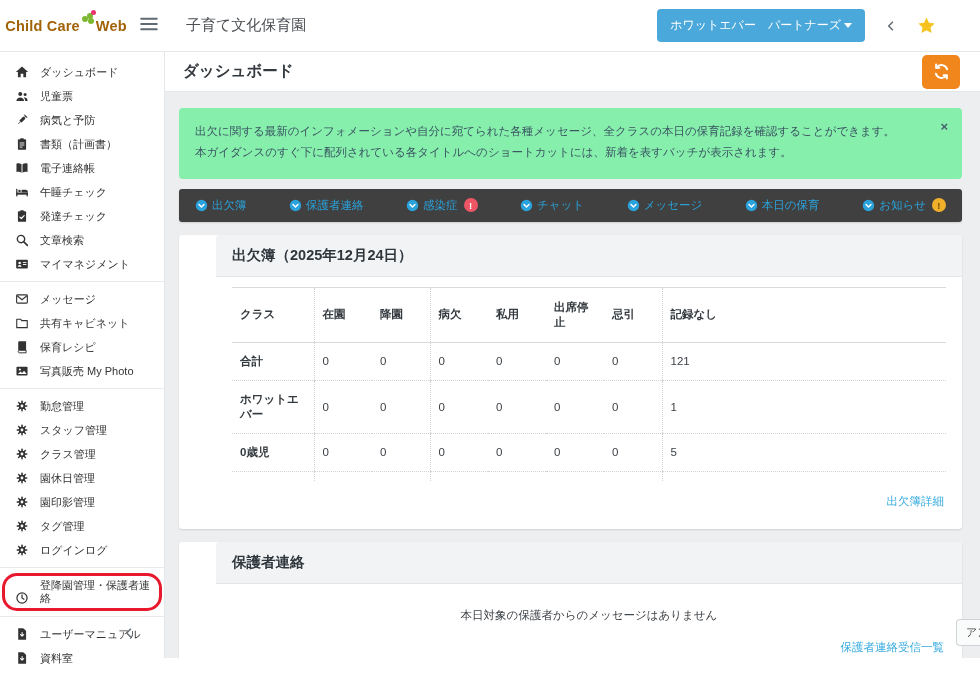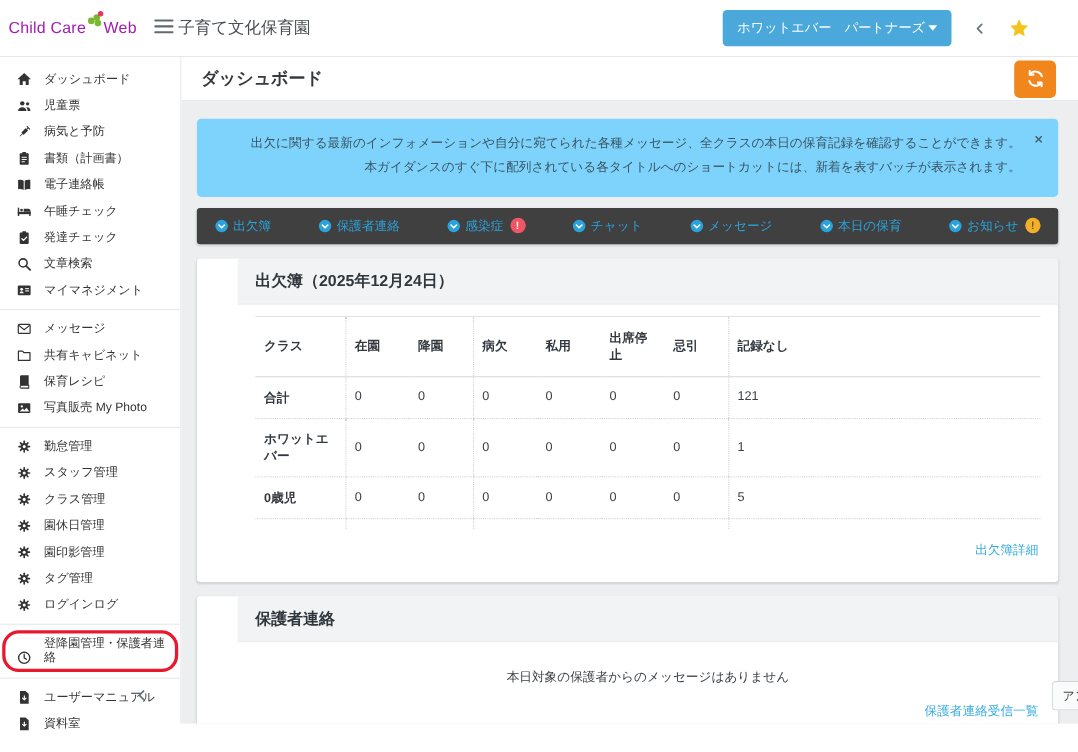--- a/index.html
+++ b/index.html
@@ -4,30 +4,30 @@
 <style>
   * { margin:0; padding:0; box-sizing:border-box; }
   html,body { width:980px; height:684px; }
   body {
     font-family:"Liberation Sans","DejaVu Sans",sans-serif;
     background:#ffffff; color:#333; overflow:hidden; position:relative;
   }
   
   .topbar { height:52px; display:flex; align-items:center; background:#fff; border-bottom:1px solid #e4e7e9; }
   .logo { width:132px; text-align:center; cursor:pointer; white-space:nowrap; position:relative; }
-  .logo-text { font-weight:400; font-size:14.5px; color:#a21caf; letter-spacing:.2px; }
+  .logo-text { font-weight:700; font-size:14.5px; color:#a16207; letter-spacing:.2px; }
   .clover { display:inline-block; position:relative; width:13px; height:10px; vertical-align:top; margin:-4px 1px 0 2px; }
   .clover i { position:absolute; border-radius:50%; }
   .clover .g1 { width:6px; height:6px; background:#7cb82f; left:0; top:3px; }
   .clover .g2 { width:6px; height:6px; background:#7cb82f; left:5px; top:0; }
   .clover .g3 { width:6px; height:6px; background:#7cb82f; left:6px; top:5px; }
   .clover .p1 { width:5px; height:5px; background:#e8336d; left:9px; top:-3px; }
   .hamburger { background:none; border:none; width:26px; height:26px; cursor:pointer; margin-left:4px; }
   .hamburger svg { width:22px; height:22px; }
-  .app-title { font-size:15px; color:#4a4f54; }
+  .app-title { font-size:15px; color:#4a4f54; margin-left:24px; }
   .topbar-right { margin-left:auto; display:flex; align-items:center; gap:19px; padding-right:44px; }
   .account-btn { background:#4aa8da; color:#fff; border:none; border-radius:4px; font-size:12px;
     padding:8px 13px; cursor:pointer; display:flex; align-items:center; gap:3px; font-family:inherit; }
   .caret { width:0; height:0; border-left:4px solid transparent; border-right:4px solid transparent; border-top:5px solid #fff; display:inline-block; }
   .chev-left { cursor:pointer; display:flex; }
   .chev-left svg { width:14px; height:14px; }
   .star { cursor:pointer; display:flex; }
   .star svg { width:19px; height:19px; }
   
   .layout { display:flex; height:606px; }
@@ -41,21 +41,21 @@
   .collapse-btn { position:absolute; bottom:14px; right:28px; cursor:pointer; }
   .collapse-btn svg { width:14px; height:14px; }
   
   .main { flex:1; display:flex; flex-direction:column; position:relative; overflow:hidden; }
   .page-header { background:#fff; height:40px; border-bottom:1px solid #e4e7e9; display:flex; align-items:center; justify-content:space-between; padding:0 20px 0 18px; }
   .page-title { font-size:15.5px; font-weight:bold; color:#33393e; }
   .refresh-btn { width:38px; height:34px; background:#f0861c; border:none; border-radius:5px; cursor:pointer; display:flex; align-items:center; justify-content:center; }
   .refresh-btn svg { width:19px; height:19px; }
   .content { flex:1; background:#eceef0; padding:16px 18px 0 14px; overflow:hidden; position:relative; }
   
-  .banner { background:#7dd3fc; border-radius:4px; padding:13px 34px 15px 16px; font-size:11.5px; color:#3a5462; line-height:1.85; position:relative;text-align:right; }
+  .banner { background:#86efac; border-radius:4px; padding:13px 34px 15px 16px; font-size:11.5px; color:#3a5462; line-height:1.85; position:relative; }
   .banner-close { position:absolute; top:7px; right:14px; font-size:13px; font-weight:bold; color:#47606e; cursor:pointer; }
   
   .shortcut-card { background:#404040; border-radius:3px; box-shadow:0 1px 2px rgba(0,0,0,.12); margin-top:10px;
     padding:9px 16px; display:flex; justify-content:space-between; align-items:center; }
   .shortcut { display:flex; align-items:center; gap:4px; color:#2aa3dc; font-size:11.5px; text-decoration:none; cursor:pointer; }
   .shortcut .icon { display:flex; }
   .shortcut .icon svg { width:13px; height:13px; }
   .badge { min-width:14px; height:14px; border-radius:50%; color:#fff; font-size:9.5px; font-weight:bold;
     display:inline-flex; align-items:center; justify-content:center; margin-left:2px; }
   .badge.red { background:#ee5565; }

